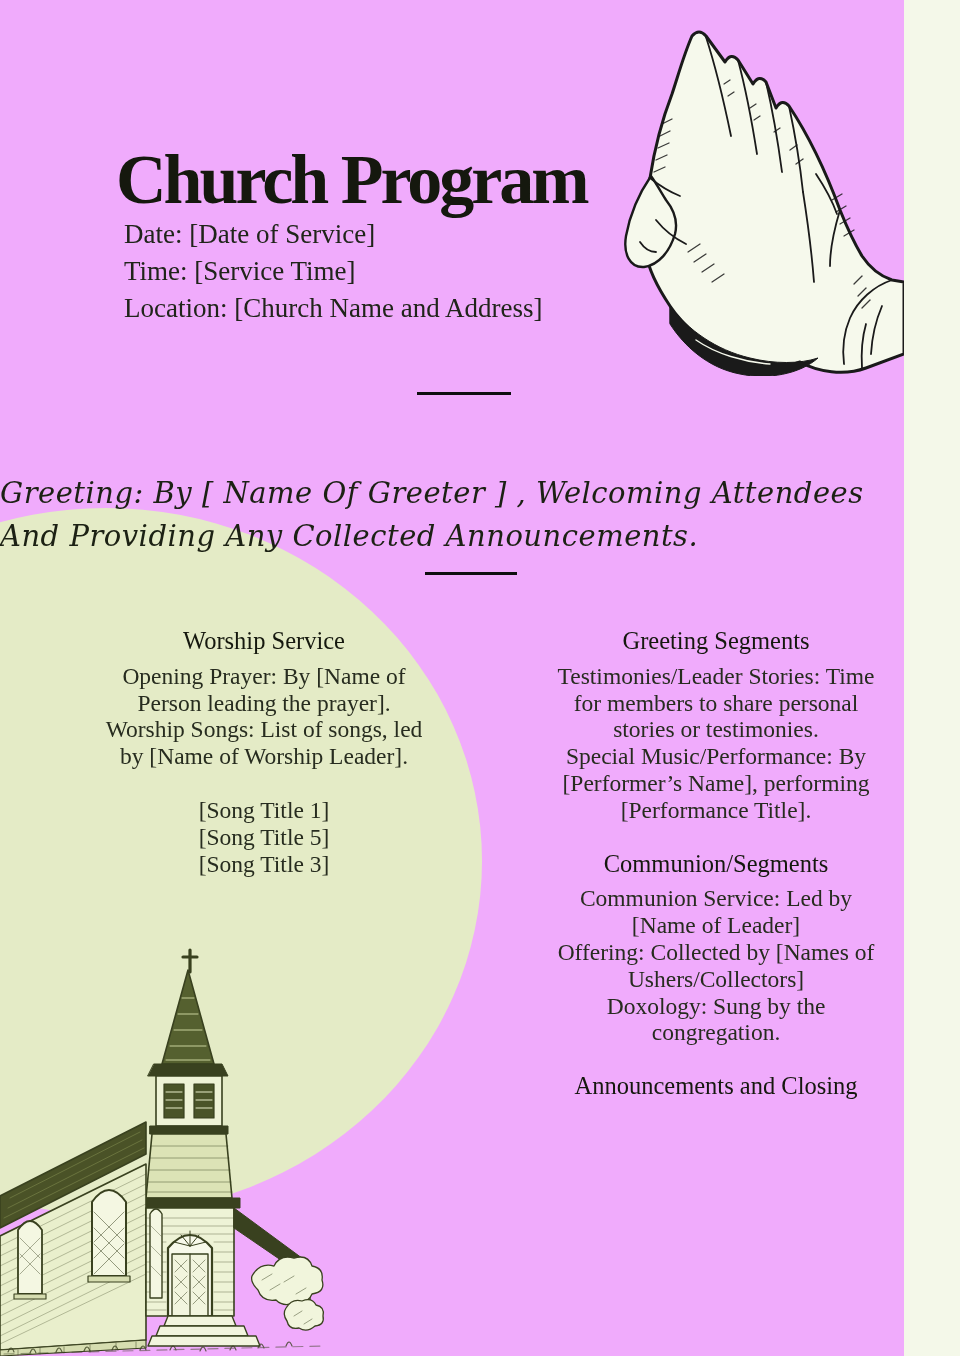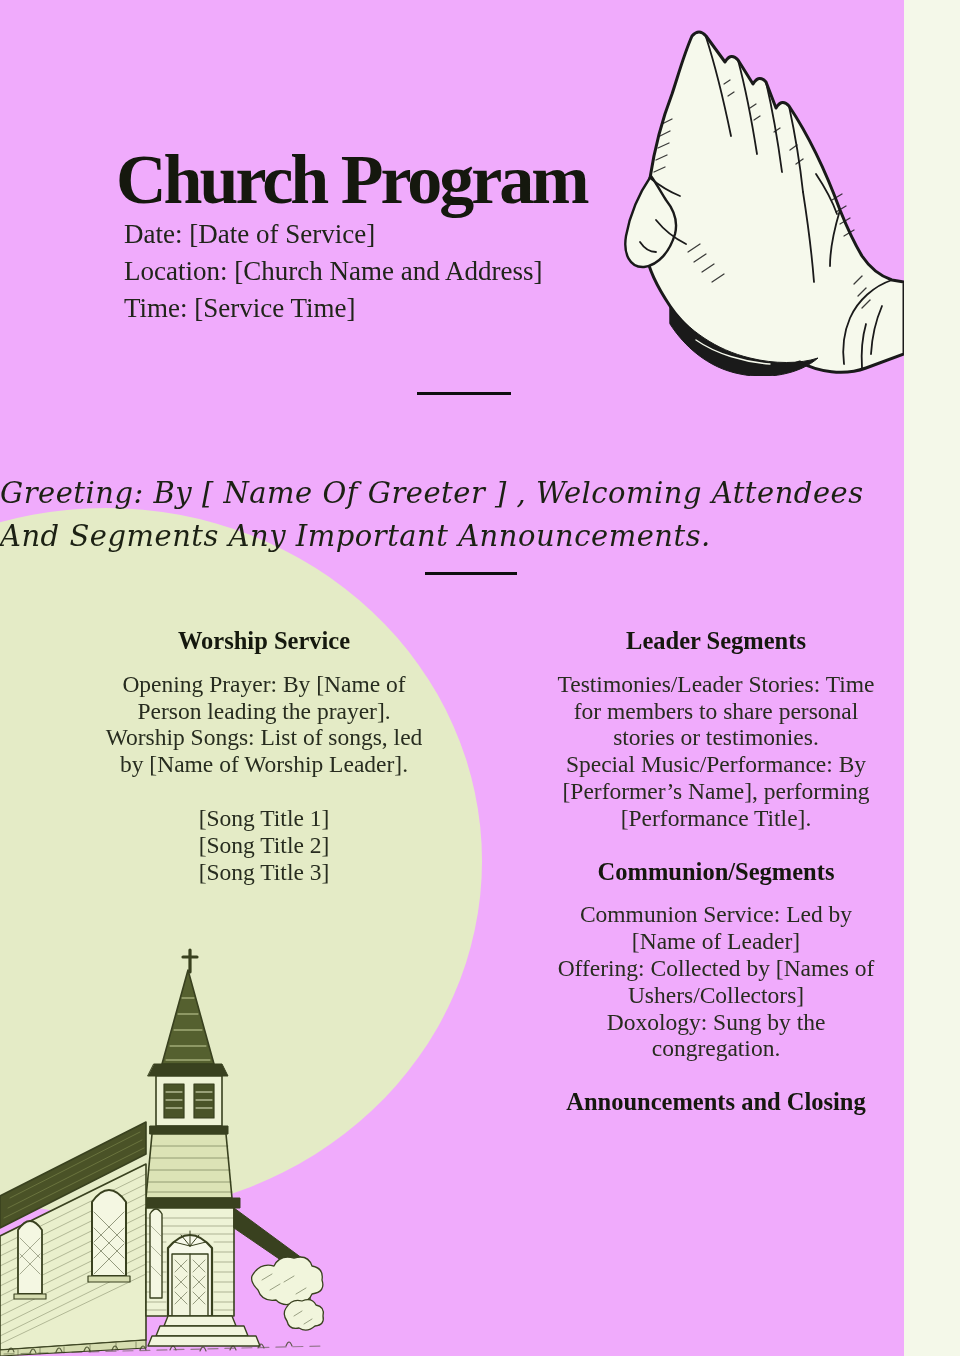--- a/index.html
+++ b/index.html
@@ -36,25 +36,25 @@
   .script-line.l2{top:492px;}
   .col{
     position:absolute;top:628px;width:400px;text-align:center;
     font-size:23.5px;line-height:26.8px;color:#272c1f;
   }
   .col-left{left:64px;}
   .col-right{left:516px;}
   .sec{margin:0 0 27px 0;}
   .sec:last-child{margin-bottom:0;}
   .sec-heading{
-    margin:0;font-size:24.5px;font-weight:bold;color:#15180e;
+    margin:0;font-size:24.5px;font-weight:normal;color:#15180e;
     line-height:26.8px;
   }
   .sec-heading:empty{display:none;}
-  .sec-body{margin:16px;white-space:pre-line;}
+  .sec-body{margin:8px;white-space:pre-line;}
   .church{position:absolute;left:0;top:946px;width:332px;height:410px;}
 </style>
 </head>
 <body>
 
 <div class="page">
 
   <div class="bg-circle"></div>
 
   <div class="hands">
@@ -123,50 +123,50 @@
           M66,282 C84,306 112,326 146,334 C170,340 196,340 214,334
           C196,350 164,356 136,350 C104,344 80,322 66,300 Z"></path>
         <path fill="none" stroke="#f6f9ec" stroke-width="1.4" d="M92,316 C112,330 140,338 166,340"></path>
       </g>
     </svg>
   </div>
 
   <h1 class="title">Church Program</h1>
   <div class="meta">
     <p>Date: [Date of Service]</p>
+    <p>Time: [Service Time]</p>
     <p>Location: [Church Name and Address]</p>
-    <p>Time: [Service Time]</p>
   </div>
 
   <div class="divider divider-top"></div>
 
   <p class="script-line l1">Greeting: By [ Name Of Greeter ] , Welcoming Attendees</p>
-  <p class="script-line l2">And Segments Any Important Announcements.</p>
+  <p class="script-line l2">And Providing Any Collected Announcements.</p>
 
   <div class="divider divider-bottom"></div>
 
   <div class="col col-left">
     <div class="sec">
       <h2 class="sec-heading">Worship Service</h2>
       <p class="sec-body">Opening Prayer: By [Name of
 Person leading the prayer].
 Worship Songs: List of songs, led
 by [Name of Worship Leader].</p>
     </div>
     <div class="sec">
 
       <p class="sec-body">[Song Title 1]
-[Song Title 2]
+[Song Title 5]
 [Song Title 3]</p>
     </div>
   </div>
 
   <div class="col col-right">
     <div class="sec">
-      <h2 class="sec-heading">Leader Segments</h2>
+      <h2 class="sec-heading">Greeting Segments</h2>
       <p class="sec-body">Testimonies/Leader Stories: Time
 for members to share personal
 stories or testimonies.
 Special Music/Performance: By
 [Performer’s Name], performing
 [Performance Title].</p>
     </div>
     <div class="sec">
       <h2 class="sec-heading">Communion/Segments</h2>
       <p class="sec-body">Communion Service: Led by

